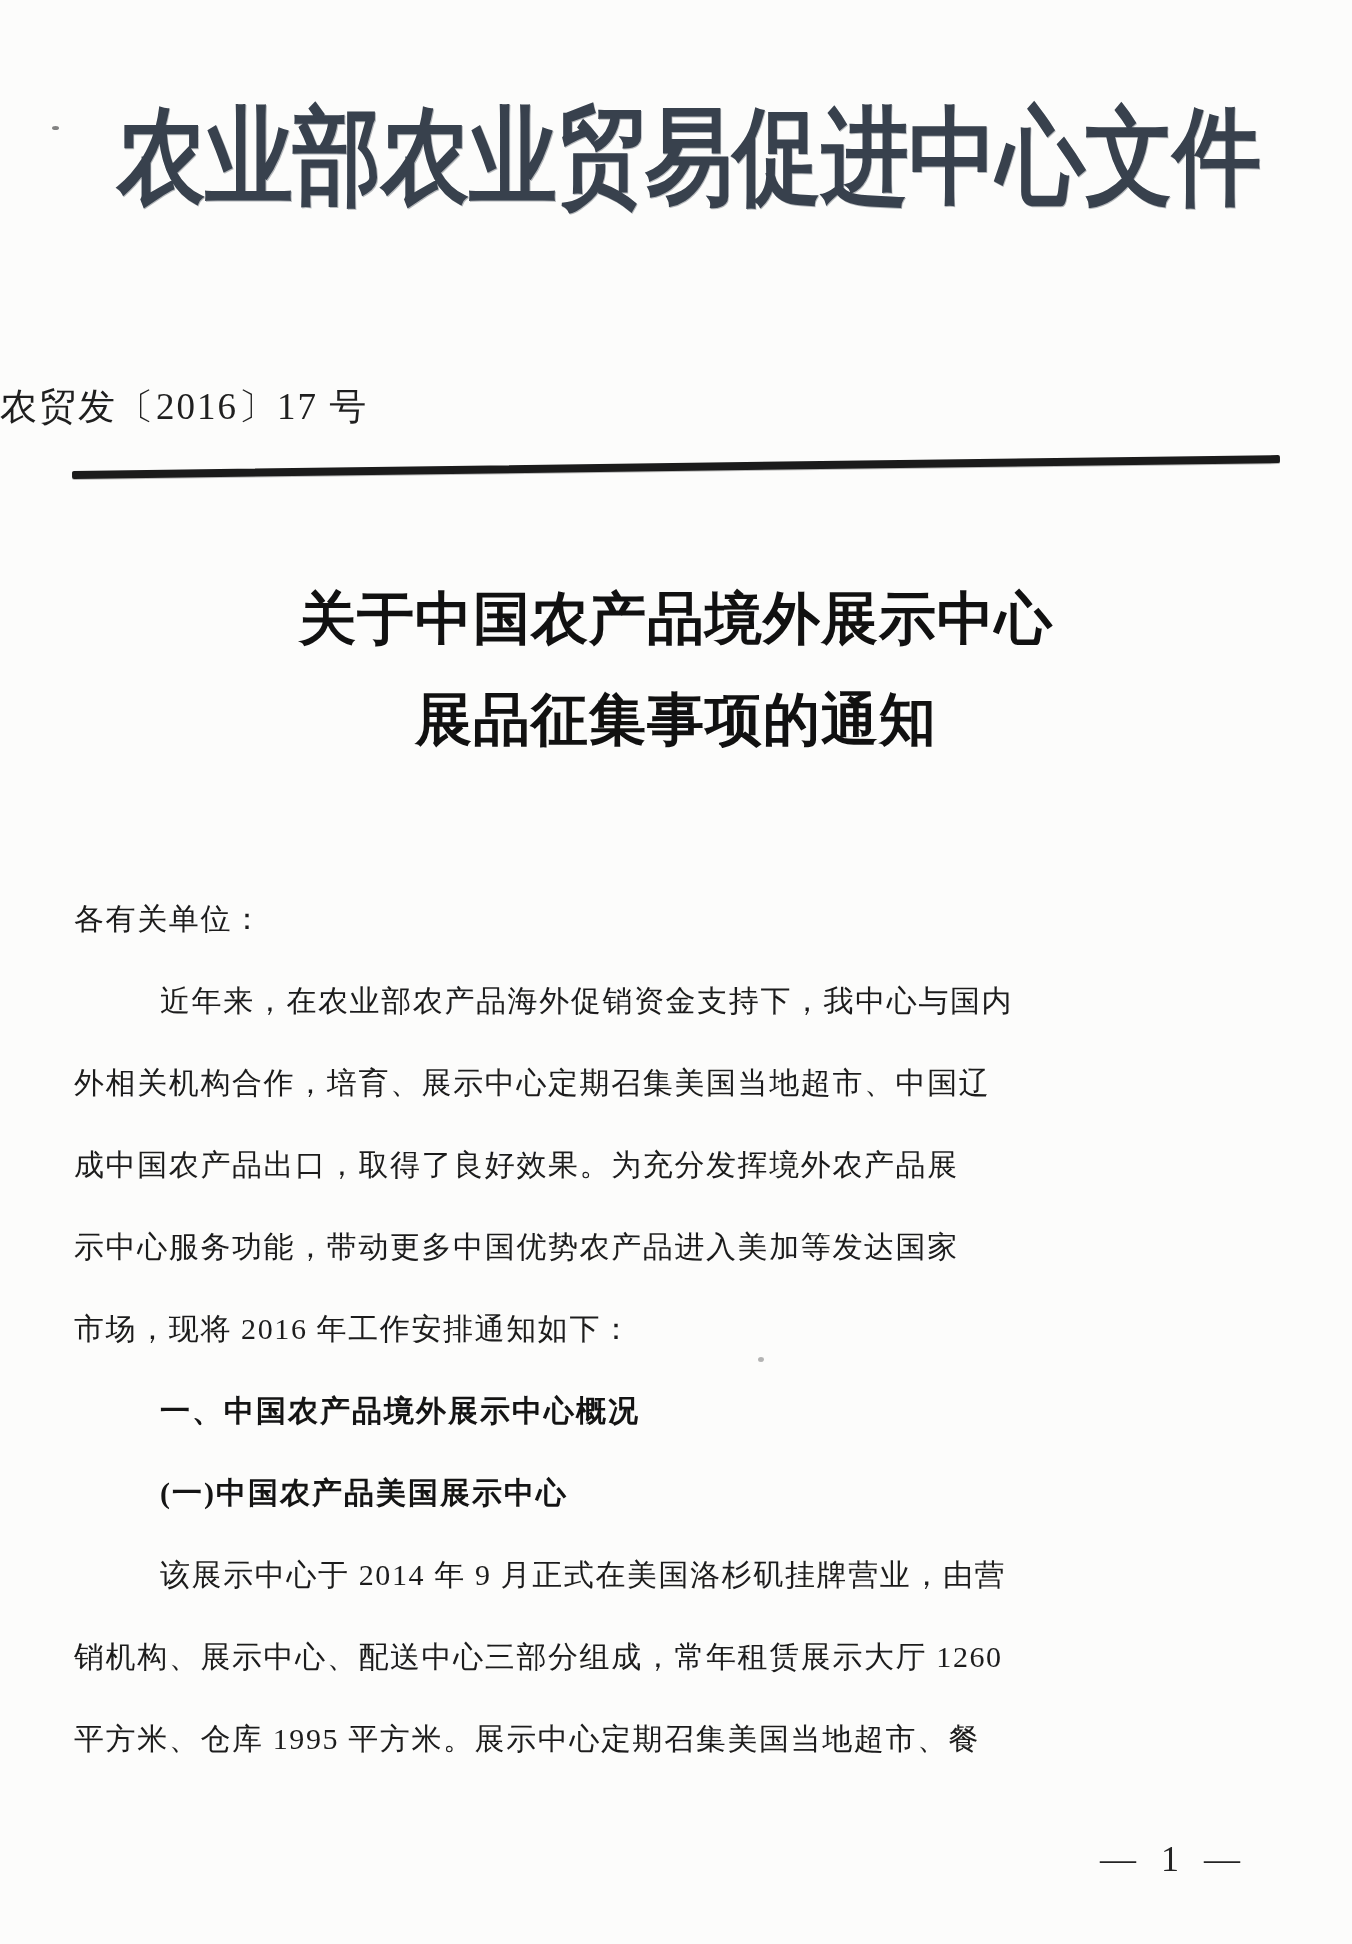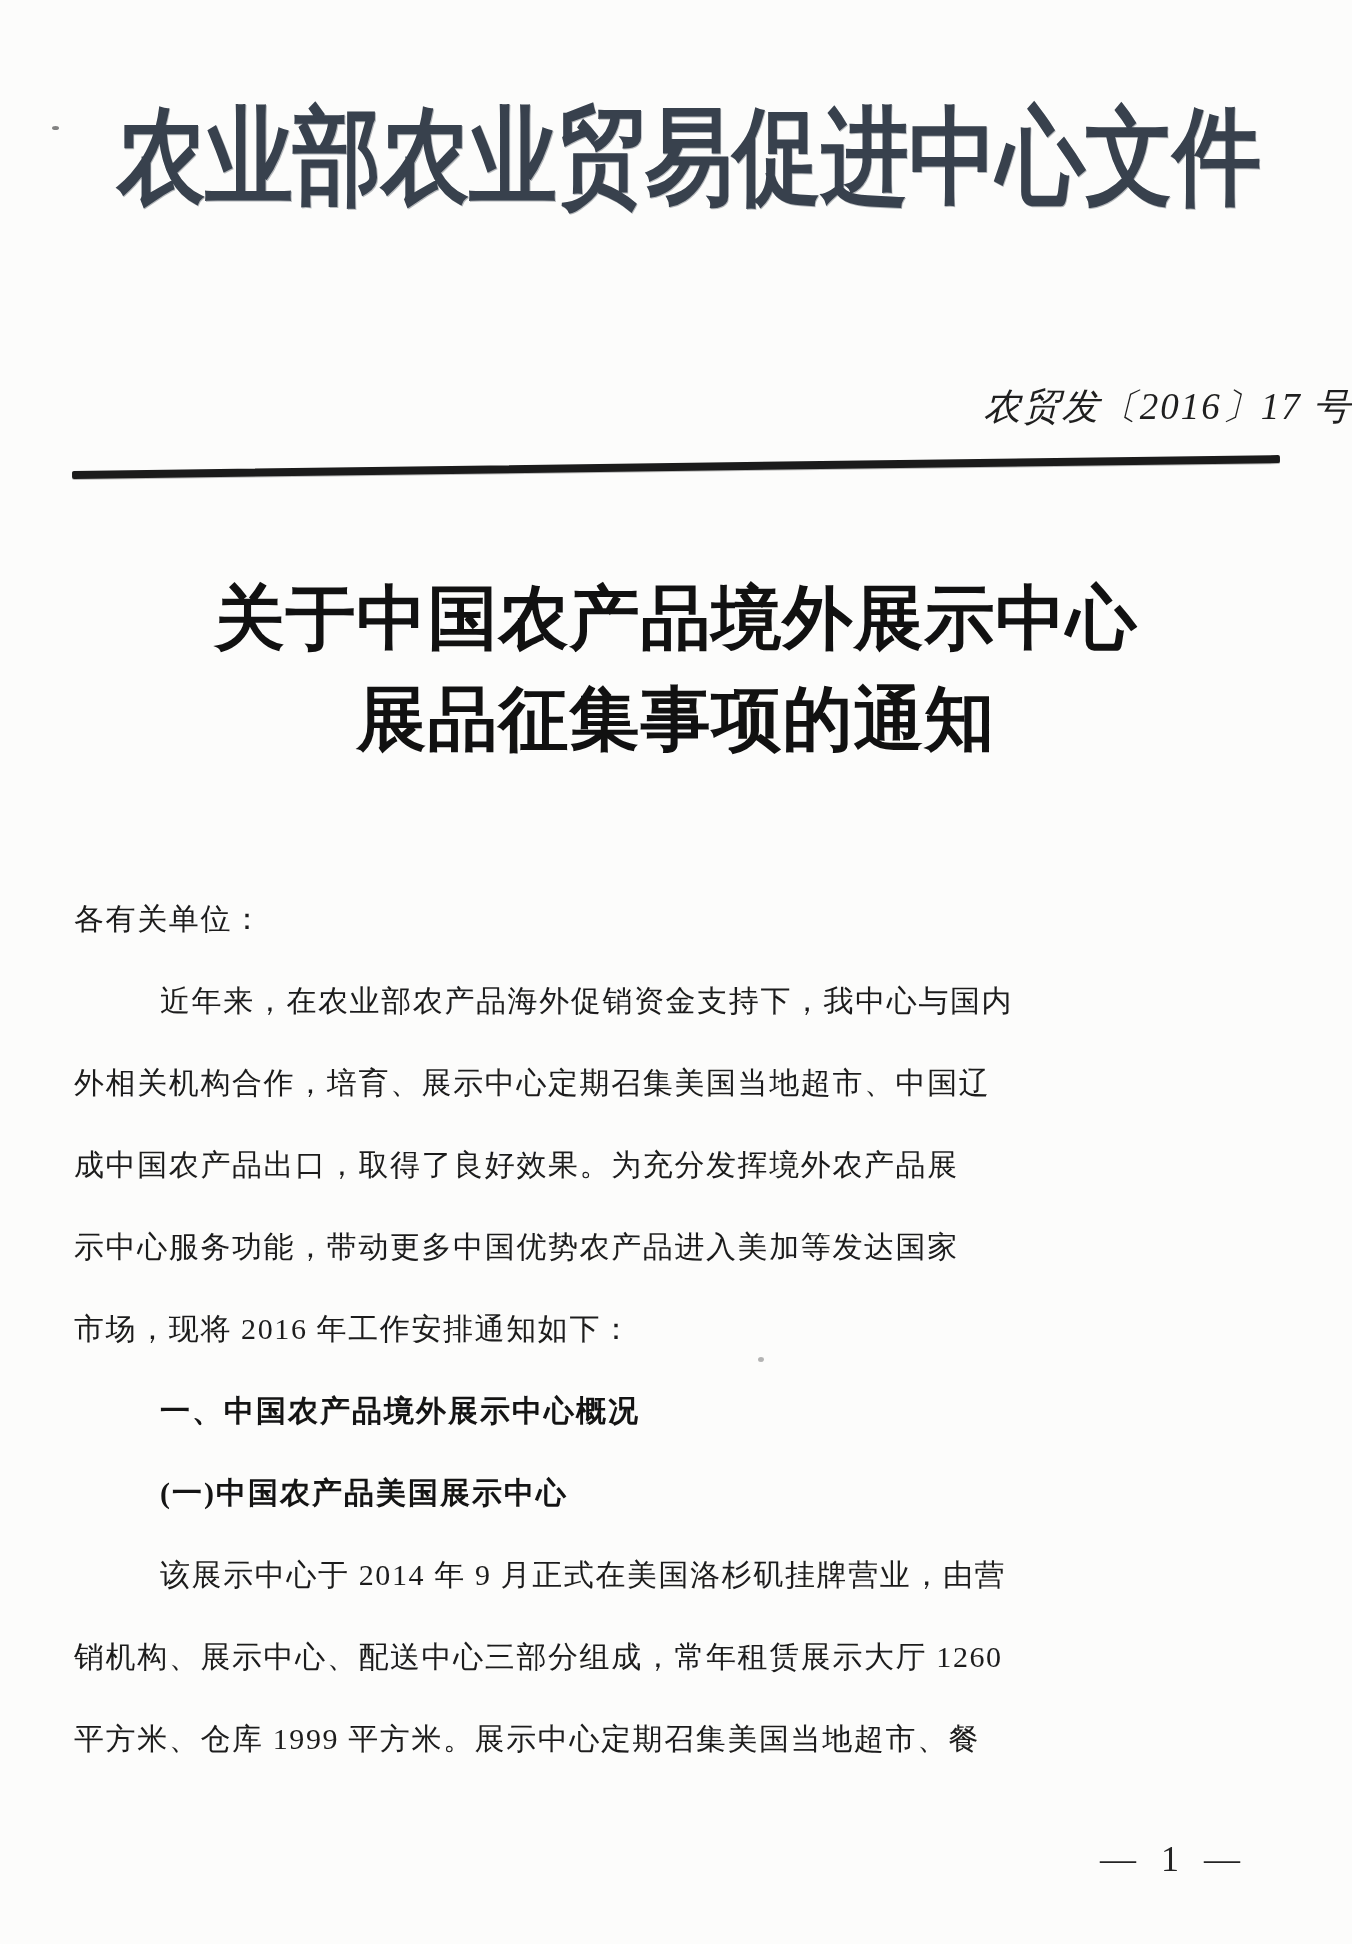--- a/index.html
+++ b/index.html
@@ -35,47 +35,46 @@
     display: inline-block;
     transform: scaleX(0.83);
     transform-origin: 50% 50%;
     text-shadow: 1px 1px 0 rgba(46, 54, 66, 0.35);
   }
   .doc-number {
     position: absolute;
     top: 382px;
     left: 0;
     width: 100%;
-    text-align: right;
+    text-align: left;
     font-size: 37px;
     letter-spacing: 2px;
     color: #1f1f1f;
     white-space: nowrap;
-    font-style: italic;
   }
   .header-rule {
     position: absolute;
     top: 463px;
     left: 72px;
     width: 1208px;
     height: 8px;
     background: #1b1b1b;
     transform: rotate(-0.75deg);
     border-radius: 2px;
     box-shadow: 0 1px 0 rgba(0,0,0,0.25);
   }
   
   .doc-title {
     position: absolute;
     top: 568px;
     left: 0;
     width: 100%;
     text-align: center;
     font-weight: 700;
-    font-size: 70px;
+    font-size: 57px;
     line-height: 101px;
     color: #111;
     letter-spacing: 1px;
     white-space: nowrap;
   }
   
   .body-text {
     position: absolute;
     top: 878px;
     left: 74px;
@@ -137,18 +136,18 @@
     <div class="body-line">各有关单位：</div>
     <div class="body-line indent">近年来，在农业部农产品海外促销资金支持下，我中心与国内</div>
     <div class="body-line">外相关机构合作，培育、展示中心定期召集美国当地超市、中国辽</div>
     <div class="body-line">成中国农产品出口，取得了良好效果。为充分发挥境外农产品展</div>
     <div class="body-line">示中心服务功能，带动更多中国优势农产品进入美加等发达国家</div>
     <div class="body-line">市场，现将 2016 年工作安排通知如下：</div>
     <div class="body-line indent bold">一、中国农产品境外展示中心概况</div>
     <div class="body-line indent bold">(一)中国农产品美国展示中心</div>
     <div class="body-line indent">该展示中心于 2014 年 9 月正式在美国洛杉矶挂牌营业，由营</div>
     <div class="body-line">销机构、展示中心、配送中心三部分组成，常年租赁展示大厅 1260</div>
-    <div class="body-line">平方米、仓库 1999 平方米。展示中心定期召集美国当地超市、餐</div>
+    <div class="body-line">平方米、仓库 1995 平方米。展示中心定期召集美国当地超市、餐</div>
   </div>
 
   <div class="page-number">— 1 —</div>
 
 </div>
 
 </body></html>

